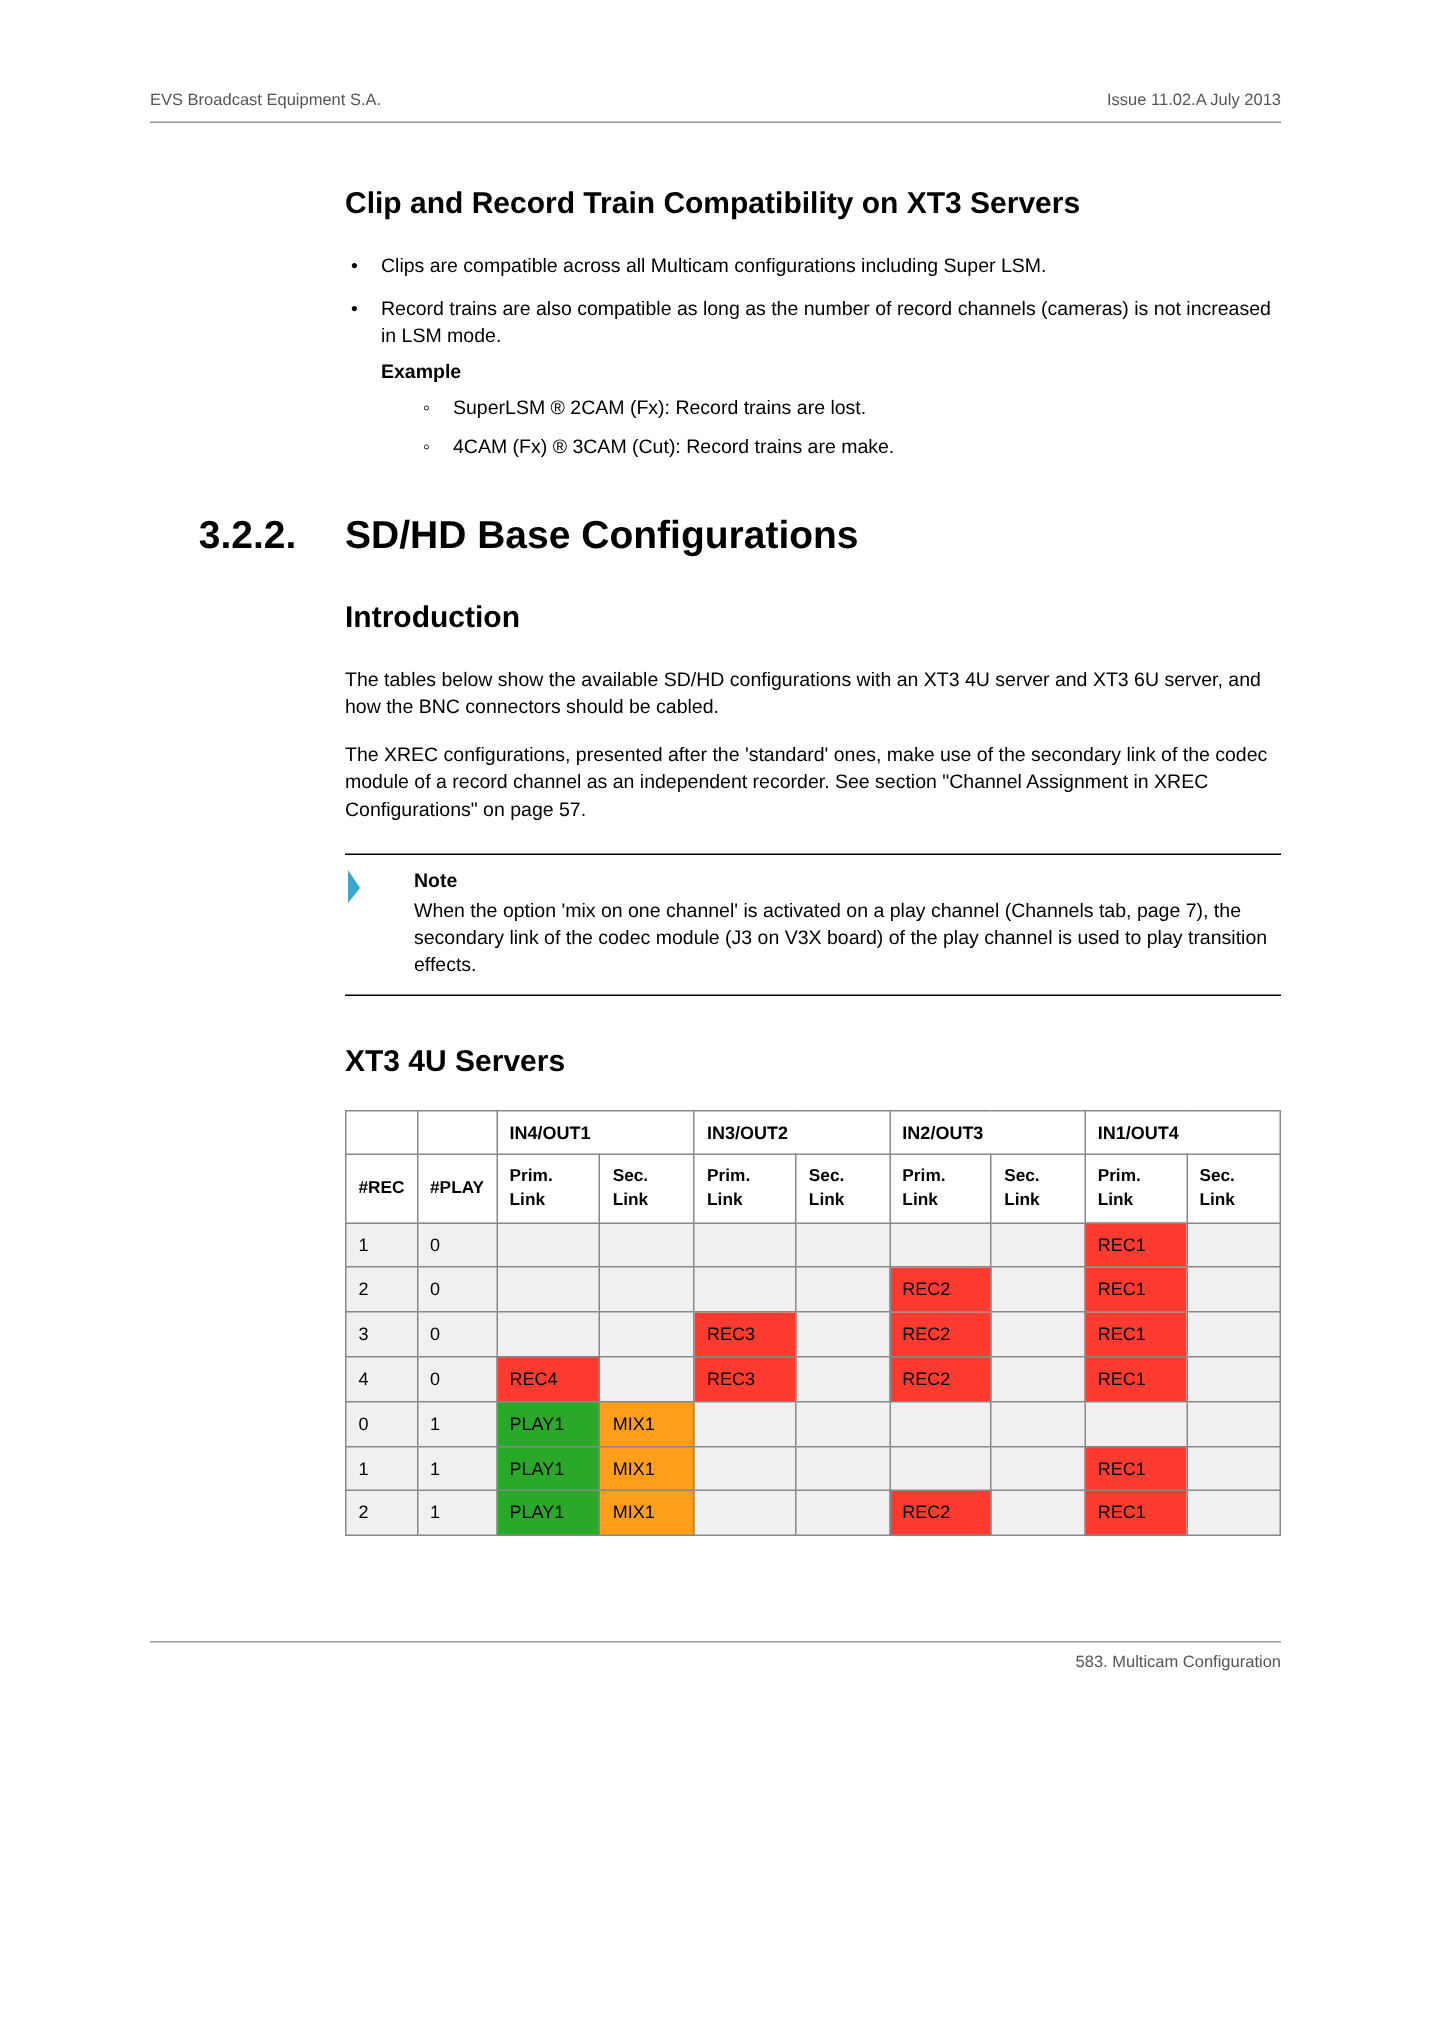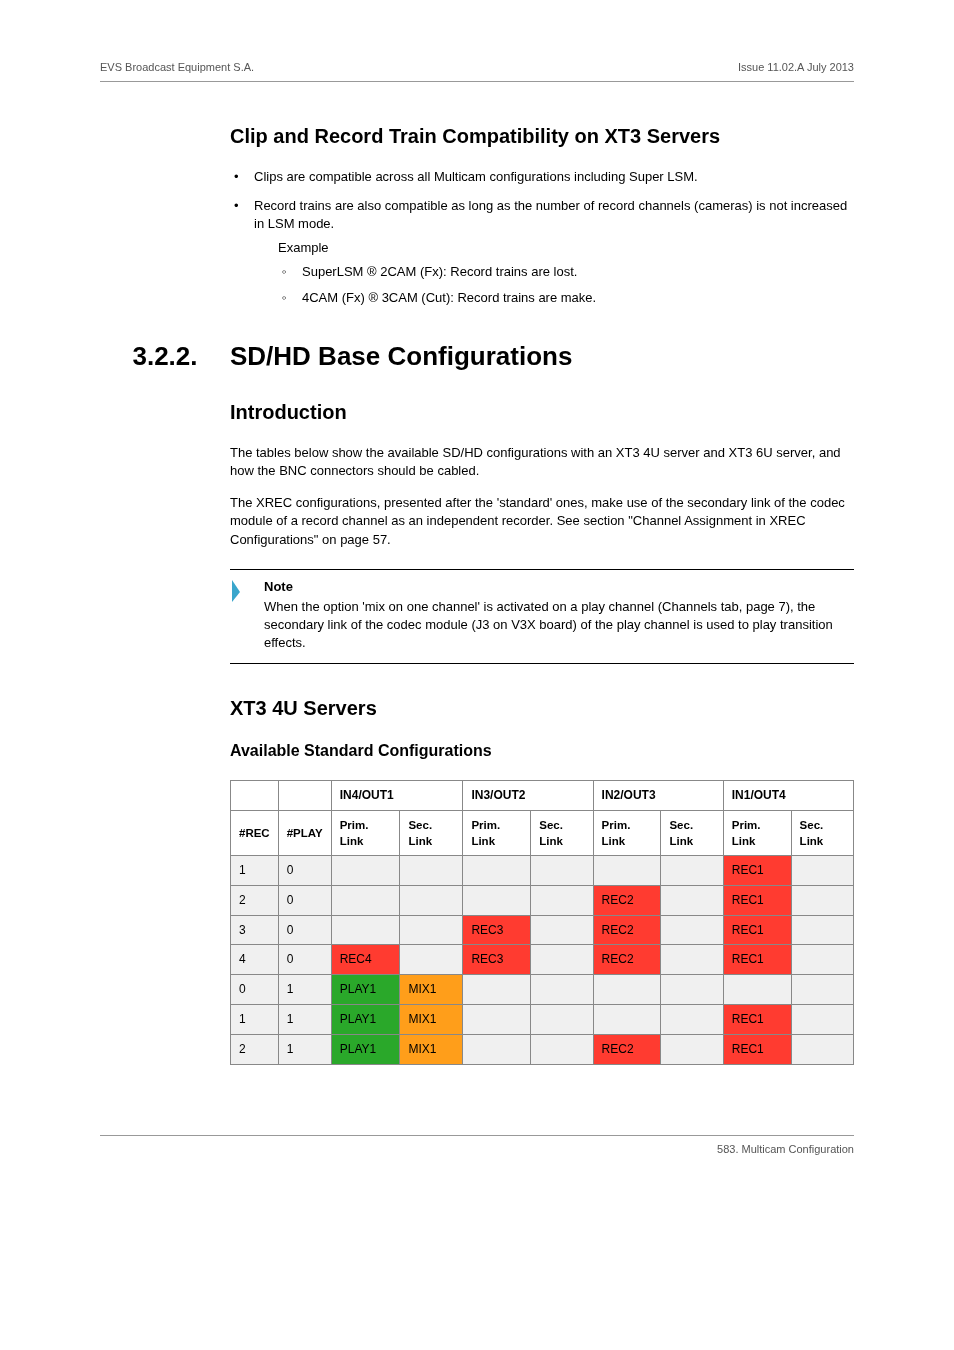--- a/index.html
+++ b/index.html
@@ -39,21 +39,21 @@
     position: relative;
     padding-left: 24px;
     margin-bottom: 10px;
   }
   ul.bullets > li::before {
     content: "•";
     position: absolute;
     left: 4px;
     top: 0;
   }
-  .sub-indent { margin-left: 24px; margin-top: 6px; margin-bottom: 6px; }
+  .sub-indent { margin-top: 6px; margin-bottom: 6px; font-weight: bold; }
   ul.circles {
     list-style: none;
     margin-left: 24px;
     margin-top: 6px;
   }
   ul.circles > li {
     position: relative;
     padding-left: 24px;
     margin-bottom: 8px;
   }
@@ -82,21 +82,21 @@
   }
   .intro-para {
     margin-bottom: 14px;
   }
   .note-block {
     border-top: 1px solid #000;
     border-bottom: 1px solid #000;
     padding: 8px 0 10px 0;
     margin: 20px 0 30px 0;
     display: flex;
-    gap: 12px;
+    gap: 24px;
   }
   .note-icon {
     width: 22px;
     flex-shrink: 0;
   }
   .note-icon svg { width: 20px; height: 26px; }
   .note-body { flex: 1; }
   .note-title { font-weight: bold; margin-bottom: 2px; }
   h3.subsub {
     font-size: 16px;
@@ -189,21 +189,20 @@
           <path d="M2 2 L10 14 L2 24 Z" fill="#3aa6cc"></path>
         </svg>
     </div>
     <div class="note-body">
       <div class="note-title">Note</div>
       <div>When the option 'mix on one channel' is activated on a play channel (Channels tab, page 7), the secondary link of the codec module (J3 on V3X board) of the play channel is used to play transition effects.</div>
     </div>
   </div>
 
   <h2 class="subheading">XT3 4U Servers</h2>
-  <h3 class="subsub">Available Standard Configurations</h3>
 
   <table class="config">
     <thead>
       <tr>
         <th></th>
         <th></th>
         <th colspan="2">IN4/OUT1</th>
         <th colspan="2">IN3/OUT2</th>
         <th colspan="2">IN2/OUT3</th>
         <th colspan="2">IN1/OUT4</th>

